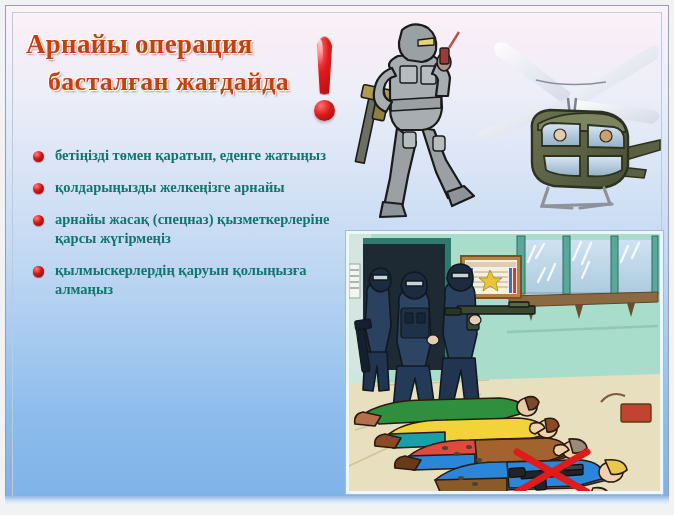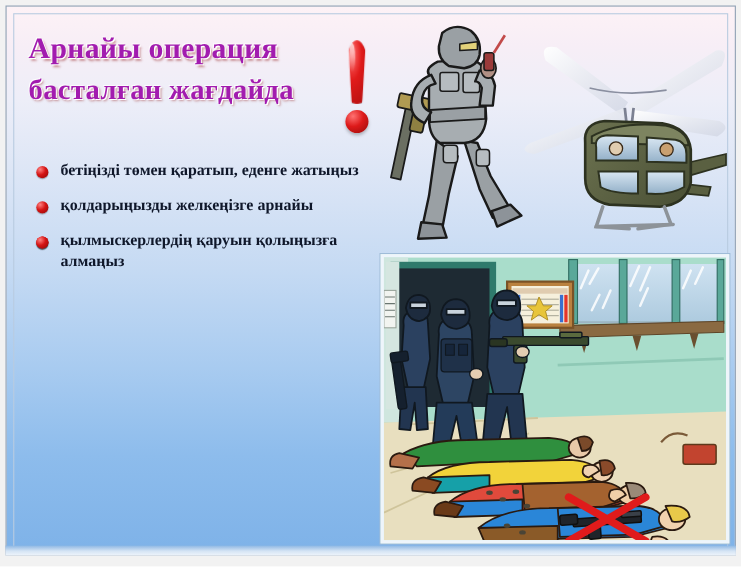--- a/index.html
+++ b/index.html
@@ -27,25 +27,25 @@
     background:linear-gradient(#8fb8e4,#d5e4f4 55%,#eef4fb);
   }
 
   
   #title-block{
     position:absolute;left:26px;top:26px;width:285px;
   }
   .title-line{
     font-family:"Liberation Serif",serif;
     font-weight:bold;font-size:27px;line-height:37px;
-    color:#a21caf;letter-spacing:.3px;white-space:nowrap;
+    color:#c2410c;letter-spacing:.3px;white-space:nowrap;
     text-shadow: 1px 1px 0 #ffffff, 2px 2px 2px rgba(150,40,40,.45),
                  -1px -1px 0 rgba(255,255,255,.8);
   }
-  #title-line2{ font-size:26px; }
+  #title-line2{ font-size:26px;text-align:center; }
 
   
   #excl{position:absolute;left:305px;top:36px;width:40px;height:90px;}
   .excl-stem{
     position:absolute;left:8px;top:0;width:23px;height:58px;
     background:radial-gradient(ellipse at 32% 22%, #ff6a6a 0%, #e01a1a 38%, #a40d0d 100%);
     border-radius:50% 50% 46% 46% / 62% 62% 38% 38%;
     transform:perspective(60px) rotateX(2deg);
     clip-path:polygon(14% 0, 86% 0, 70% 100%, 30% 100%);
     box-shadow:0 2px 3px rgba(0,0,0,.25);
@@ -64,21 +64,21 @@
   
   #bullets{position:absolute;left:30px;top:146px;width:300px;}
   .bullet-item{position:relative;padding-left:25px;margin-bottom:13px;}
   .dot{
     position:absolute;left:3px;top:5px;width:11px;height:11px;border-radius:50%;
     background:radial-gradient(circle at 32% 28%, #ff8080 0%, #d51414 45%, #8d0606 100%);
     box-shadow:0 1px 1px rgba(0,0,0,.3);
   }
   .btext{
     font-family:"Liberation Serif",serif;font-weight:bold;
-    font-size:14.5px;line-height:19px;color:#0f172a;
+    font-size:14.5px;line-height:19px;color:#0f766e;
   }
 
   
   svg{display:block;}
   #soldier{position:absolute;left:350px;top:16px;}
   #heli{position:absolute;left:476px;top:38px;}
   #photo{
     position:absolute;left:346px;top:231px;width:317px;height:263px;
     box-sizing:border-box;border:3px solid #eef5fb;
     box-shadow:0 0 0 1px #9fbcd8;
@@ -107,20 +107,21 @@
     <div class="bullet-item">
       <span class="dot"></span>
       <span class="btext">бетіңізді төмен қаратып, еденге жатыңыз</span>
     </div>
     <div class="bullet-item">
       <span class="dot"></span>
       <span class="btext">қолдарыңызды желкеңізге арнайы</span>
     </div>
     <div class="bullet-item">
       <span class="dot"></span>
+      <span class="btext">арнайы жасақ (спецназ) қызметкерлеріне қарсы жүгірмеңіз</span>
     </div>
     <div class="bullet-item">
       <span class="dot"></span>
     </div>
     <div class="bullet-item">
       <span class="dot"></span>
       <span class="btext">қылмыскерлердің қаруын қолыңызға алмаңыз</span>
     </div>
   </div>
 

